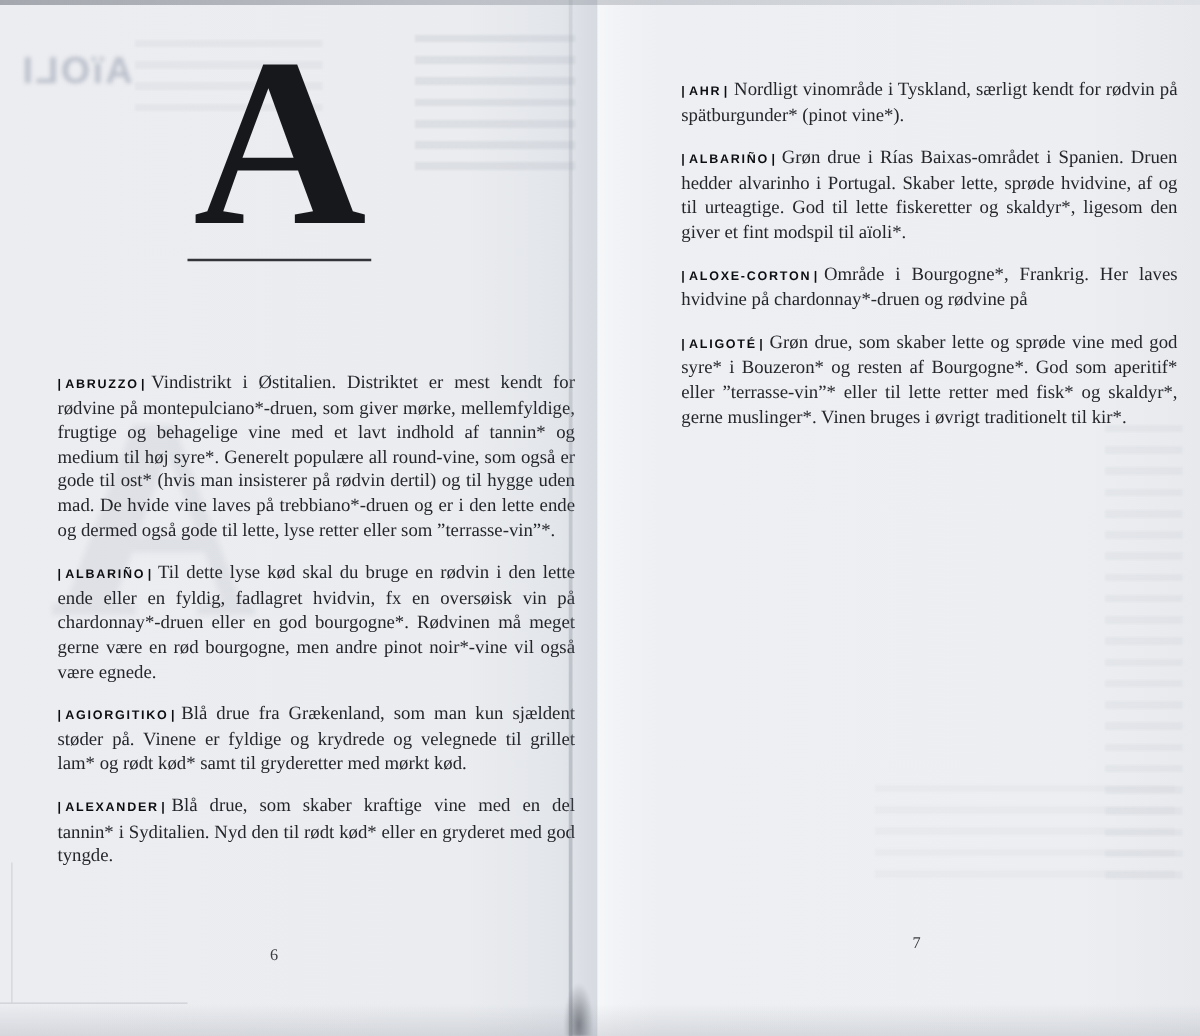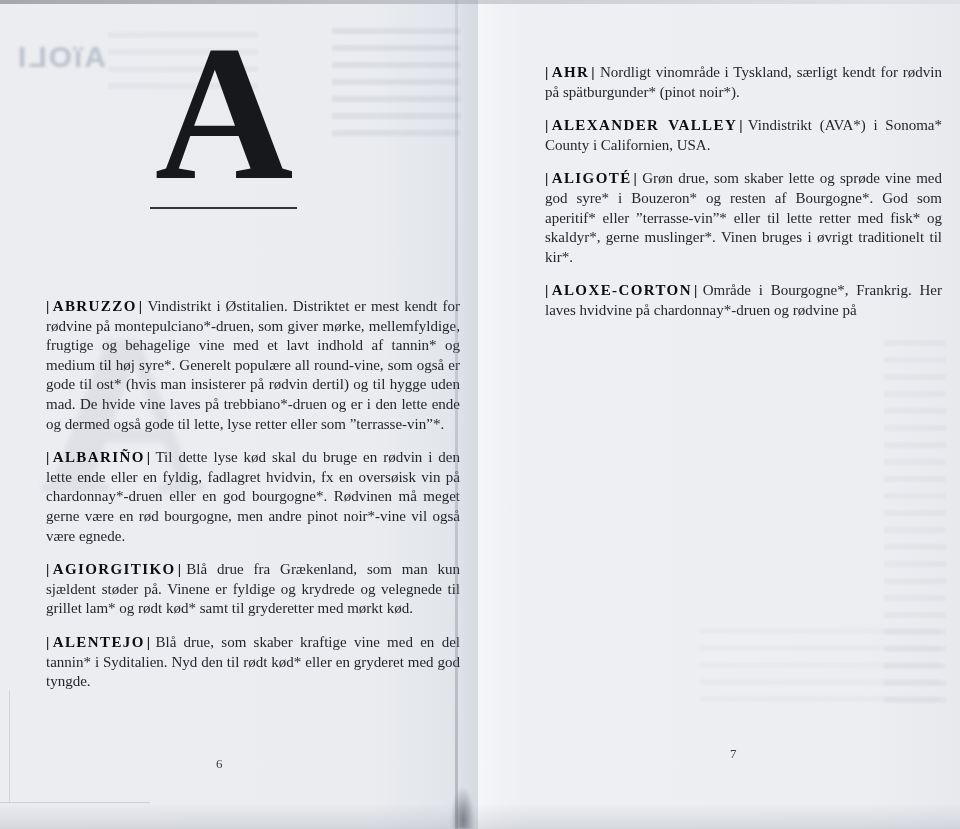--- a/index.html
+++ b/index.html
@@ -59,22 +59,22 @@
     font-family:"Liberation Serif",serif;
   }
   .letter-rule{position:absolute;left:150px;top:207px;width:147px;height:2px;background:#32343a;}
 
   
   .col{position:absolute;font-size:15px;line-height:19.6px;text-align:justify;}
   .col-left{left:46px;top:297px;width:414px;}
   .col-right{left:545px;top:63px;width:397px;}
   .entry{margin:0 0 14px 0;}
   .term{
-    font-family:Liberation Serif, serif;font-weight:bold;
-    font-size:15px;letter-spacing:1.4px;color:#0c0d10;
+    font-family:Liberation Sans, sans-serif;font-weight:bold;
+    font-size:10px;letter-spacing:1.4px;color:#0c0d10;
     margin-right:4px;white-space:nowrap;
   }
   .term::before{content:"|";margin-right:2px;font-weight:bold;}
   .term::after{content:"|";margin-left:2px;font-weight:bold;}
   .def{color:#24262c;}
 
   
   .pageno{position:absolute;font-size:13px;color:#3a3c42;}
   .pageno-left{left:216px;top:756px;}
   .pageno-right{left:730px;top:746px;}
@@ -97,43 +97,43 @@
       <p class="entry">
         <span class="term">ABRUZZO</span><span class="def">Vindistrikt i Østitalien. Distriktet er mest kendt for rødvine på montepulciano*-druen, som giver mørke, mellemfyldige, frugtige og behagelige vine med et lavt indhold af tannin* og medium til høj syre*. Generelt populære all round-vine, som også er gode til ost* (hvis man insisterer på rødvin dertil) og til hygge uden mad. De hvide vine laves på trebbiano*-druen og er i den lette ende og dermed også gode til lette, lyse retter eller som ”terrasse-vin”*.</span>
       </p>
       <p class="entry">
         <span class="term">ALBARIÑO</span><span class="def">Til dette lyse kød skal du bruge en rødvin i den lette ende eller en fyldig, fadlagret hvidvin, fx en oversøisk vin på chardonnay*-druen eller en god bourgogne*. Rødvinen må meget gerne være en rød bourgogne, men andre pinot noir*-vine vil også være egnede.</span>
       </p>
       <p class="entry">
         <span class="term">AGIORGITIKO</span><span class="def">Blå drue fra Grækenland, som man kun sjældent støder på. Vinene er fyldige og krydrede og velegnede til grillet lam* og rødt kød* samt til gryderetter med mørkt kød.</span>
       </p>
       <p class="entry">
-        <span class="term">ALENTEJO</span><span class="def">Blå drue, som skaber kraftige vine med en del tannin* i Syditalien. Nyd den til rødt kød* eller en gryderet med god tyngde.</span>
+        <span class="term">ALEXANDER</span><span class="def">Blå drue, som skaber kraftige vine med en del tannin* i Syditalien. Nyd den til rødt kød* eller en gryderet med god tyngde.</span>
       </p>
     </div>
 
     <div class="pageno pageno-left">6</div>
     <div class="corner-edge-h"></div>
     <div class="corner-edge-v"></div>
   </div>
 
   <div class="page page-right"></div>
 
   <div class="col col-right">
     <p class="entry">
-      <span class="term">AHR</span><span class="def">Nordligt vinområde i Tyskland, særligt kendt for rødvin på spätburgunder* (pinot noir*).</span>
+      <span class="term">AHR</span><span class="def">Nordligt vinområde i Tyskland, særligt kendt for rødvin på spätburgunder* (pinot vine*).</span>
     </p>
     <p class="entry">
-      <span class="term">ALEXANDER VALLEY</span><span class="def">Vindistrikt (AVA*) i Sonoma* County i Californien, USA.</span>
+      <span class="term">ALBARIÑO</span><span class="def">Grøn drue i Rías Baixas-området i Spanien. Druen hedder alvarinho i Portugal. Skaber lette, sprøde hvidvine, af og til urteagtige. God til lette fiskeretter og skaldyr*, ligesom den giver et fint modspil til aïoli*.</span>
+    </p>
+    <p class="entry">
+      <span class="term">ALOXE-CORTON</span><span class="def">Område i Bourgogne*, Frankrig. Her laves hvidvine på chardonnay*-druen og rødvine på</span>
     </p>
     <p class="entry">
       <span class="term">ALIGOTÉ</span><span class="def">Grøn drue, som skaber lette og sprøde vine med god syre* i Bouzeron* og resten af Bourgogne*. God som aperitif* eller ”terrasse-vin”* eller til lette retter med fisk* og skaldyr*, gerne muslinger*. Vinen bruges i øvrigt traditionelt til kir*.</span>
-    </p>
-    <p class="entry">
-      <span class="term">ALOXE-CORTON</span><span class="def">Område i Bourgogne*, Frankrig. Her laves hvidvine på chardonnay*-druen og rødvine på</span>
     </p>
   </div>
 
   <div class="ghost ghost-lines ghost-3"></div>
   <div class="ghost ghost-lines ghost-4"></div>
 
   <div class="pageno pageno-right">7</div>
 
   <div class="spine-crease"></div>
   <div class="spine-notch"></div>

